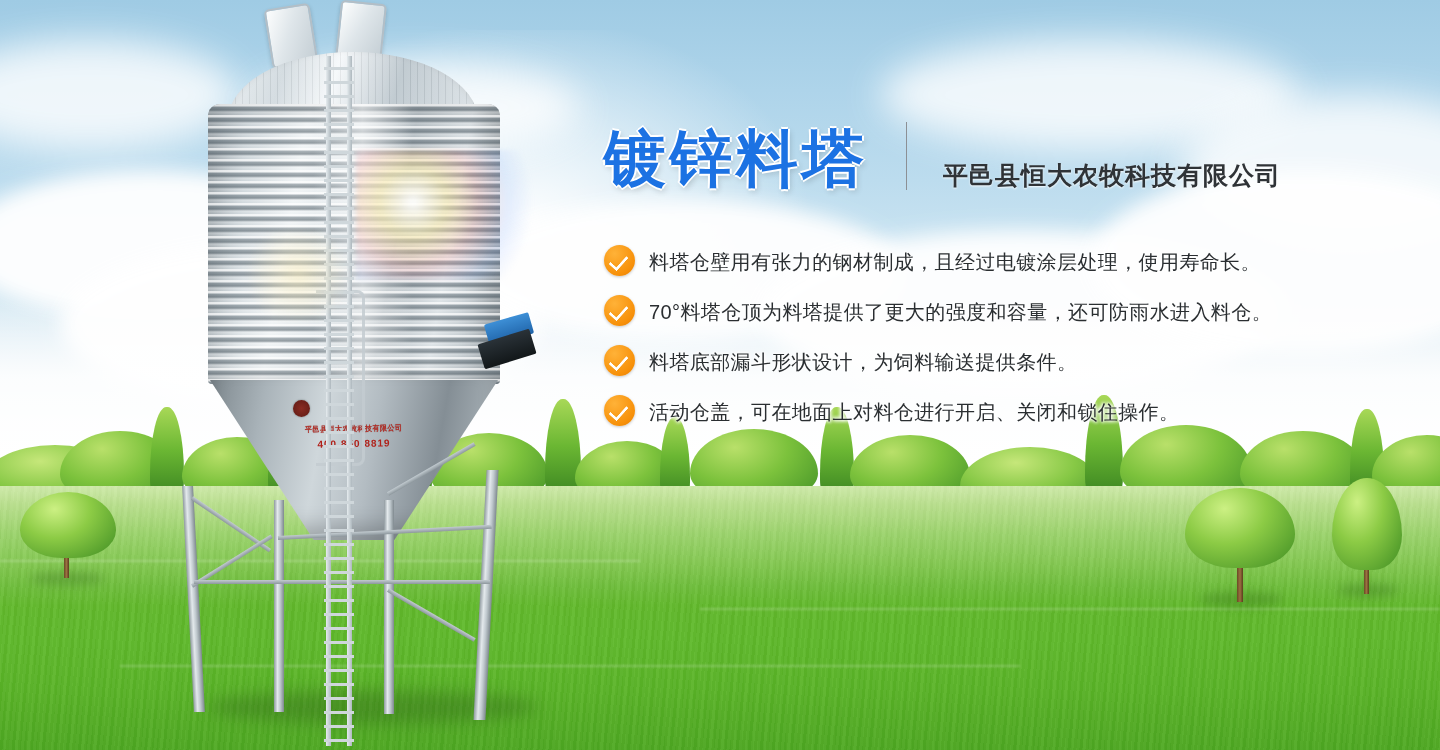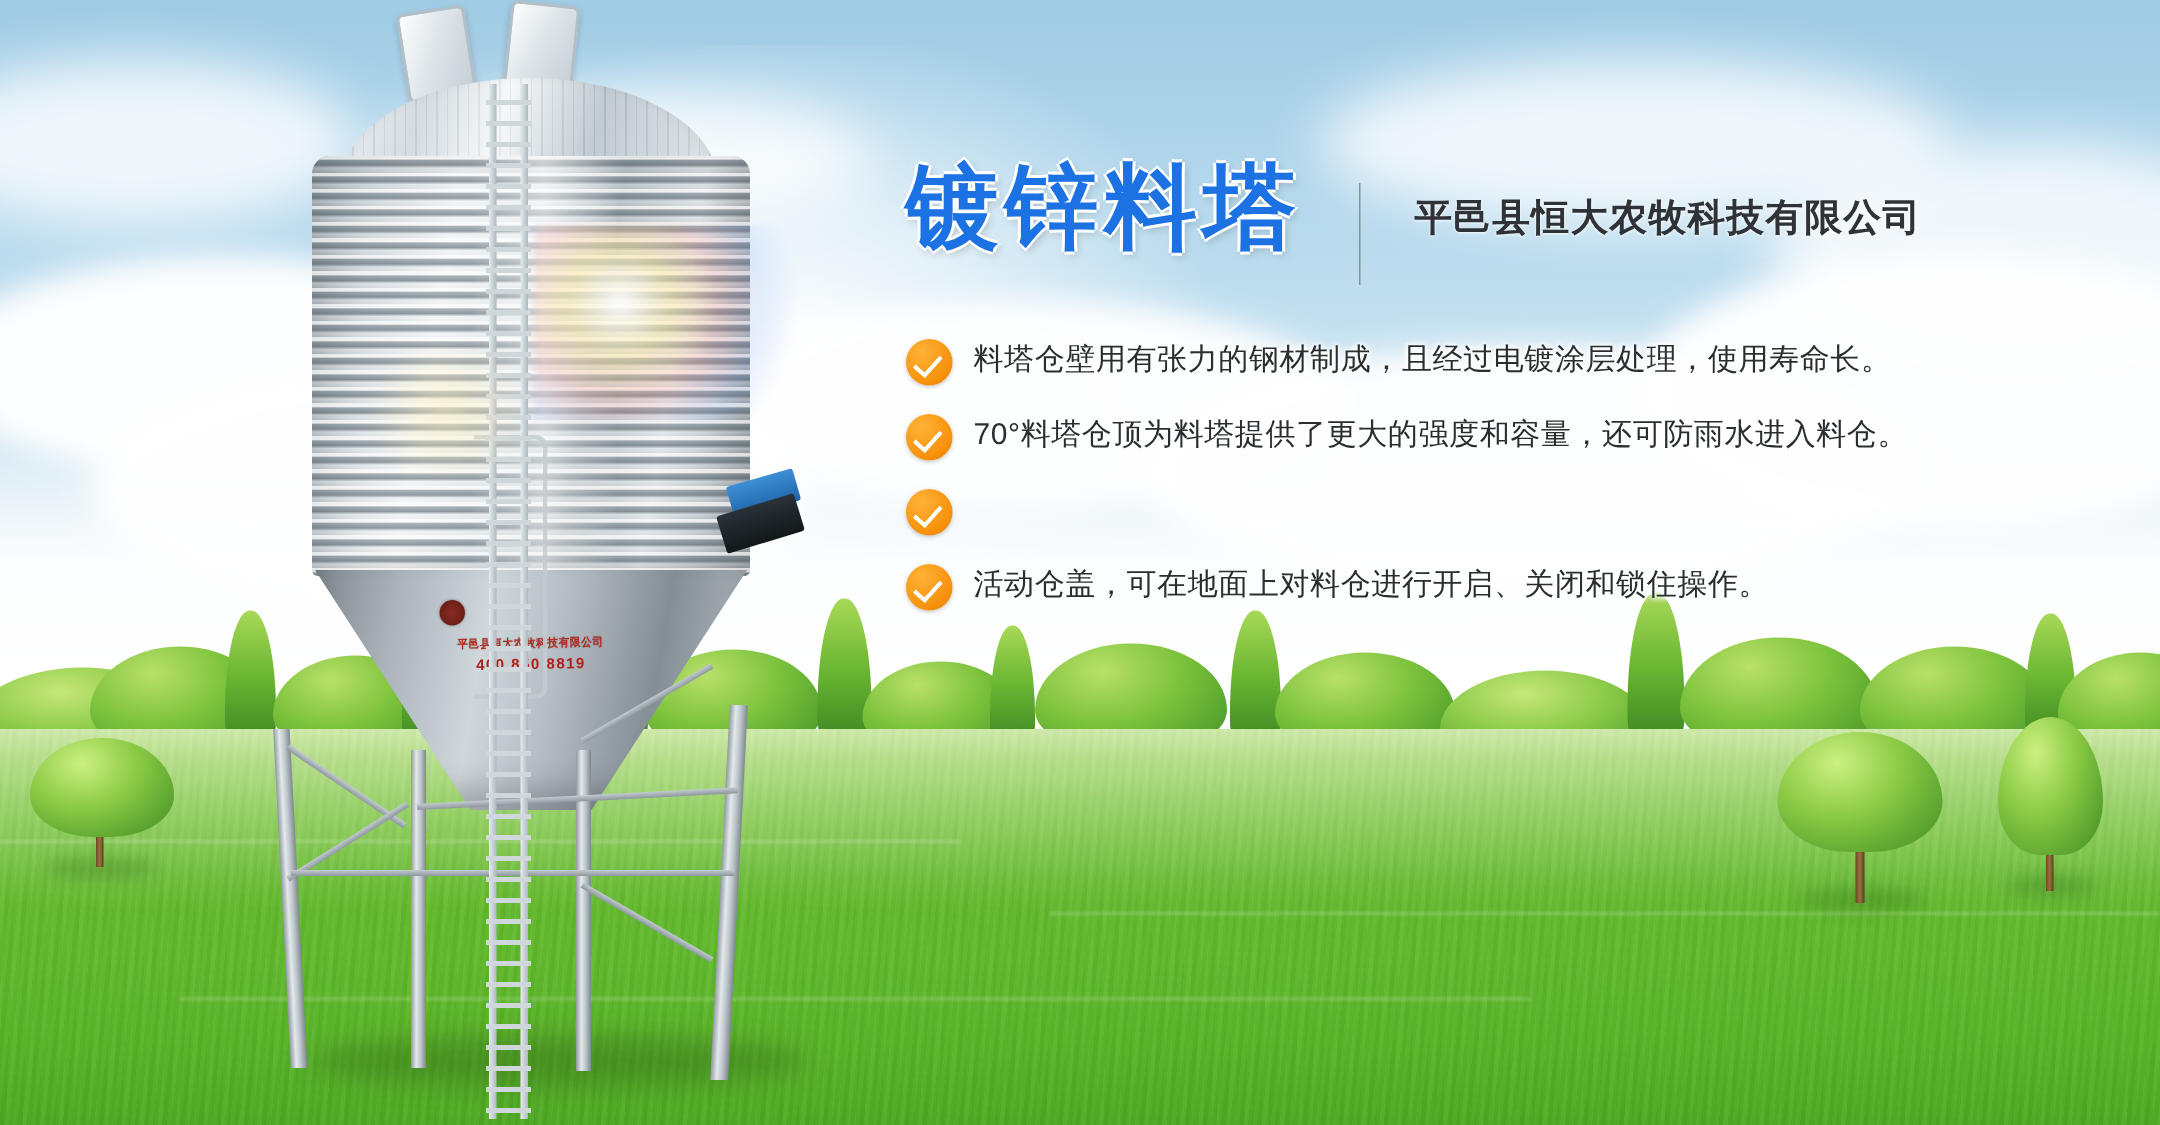--- a/index.html
+++ b/index.html
@@ -123,35 +123,35 @@
     background:linear-gradient(to right,#e6ecef,#aeb8be);}
   .ladder .rail.a{left:2px;} .ladder .rail.b{right:2px;}
   .ladder .rungs{position:absolute;inset:0;
     background:repeating-linear-gradient(to bottom,rgba(0,0,0,0) 0 11px, #cfd7db 11px 14px);}
   .cage{position:absolute;left:228px;top:290px;width:46px;height:170px;
     border:3px solid #c4ccd1;border-left:none;border-radius:0 8px 8px 0;opacity:.85;}
 
   
   .content{position:absolute;left:604px;top:108px;width:700px;}
 
-  .headrow{display:flex;align-items:flex-start;gap:10px;}
+  .headrow{display:flex;align-items:flex-end;gap:10px;}
   .maintitle{font-size:62px;font-weight:bold;color:#1c72e3;letter-spacing:4px;line-height:1;
     text-shadow:0 2px 0 #ffffff, 2px 0 0 #ffffff, -2px 0 0 #ffffff, 0 -2px 0 #fff, 2px 3px 6px rgba(0,0,0,.18);}
   .divider{width:1px;height:68px;background:#8c9095;margin:14px 26px 0 28px;}
   .cowrap{padding-top:22px;}
   .coname{font-size:25px;font-weight:bold;color:#2f3337;letter-spacing:1px;line-height:1.2;
     text-shadow:0 1px 2px rgba(255,255,255,.9);}
   .coen{margin-top:9px;font-size:16px;font-weight:bold;color:#7b8389;letter-spacing:1.6px;}
 
   .pill{margin-top:32px;display:inline-block;background:#1d72e0;border-radius:40px;
     padding:13px 40px 14px;box-shadow:0 4px 10px rgba(20,70,150,.22);}
   .pill span{font-size:27px;font-weight:bold;color:#ffffff;letter-spacing:1.5px;white-space:nowrap;}
 
   .bullets{margin-top:36px;}
-  .bullet{display:flex;align-items:flex-start;height:50px;}
+  .bullet{display:flex;align-items:flex-end;height:50px;}
   .check{flex:0 0 auto;width:31px;height:31px;border-radius:50%;
     background:radial-gradient(circle at 34% 28%,#ffb238,#f79009 70%,#e07c04);
     box-shadow:0 1px 3px rgba(0,0,0,.22);position:relative;}
   .check:before{content:"";position:absolute;left:9px;top:7px;width:8px;height:15px;
     border:3px solid #fff;border-top:none;border-left:none;transform:rotate(42deg);border-radius:1px;}
   .btext{margin-left:14px;font-size:20px;color:#2a2e31;letter-spacing:.4px;white-space:nowrap;
     text-shadow:0 0 4px #fff, 0 0 4px #fff, 1px 1px 3px rgba(255,255,255,.95), -1px -1px 3px rgba(255,255,255,.95);}
 </style>
 </head>
 <body>
@@ -275,20 +275,21 @@
       <div class="bullet">
         <span class="check"></span>
         <span class="btext">料塔仓壁用有张力的钢材制成，且经过电镀涂层处理，使用寿命长。</span>
       </div>
       <div class="bullet">
         <span class="check"></span>
         <span class="btext">70°料塔仓顶为料塔提供了更大的强度和容量，还可防雨水进入料仓。</span>
       </div>
       <div class="bullet">
         <span class="check"></span>
+        <span class="btext">料塔底部漏斗形状设计，为饲料输送提供条件。</span>
       </div>
       <div class="bullet">
         <span class="check"></span>
         <span class="btext">活动仓盖，可在地面上对料仓进行开启、关闭和锁住操作。</span>
       </div>
     </div>
 
   </div>
 </div>
 

